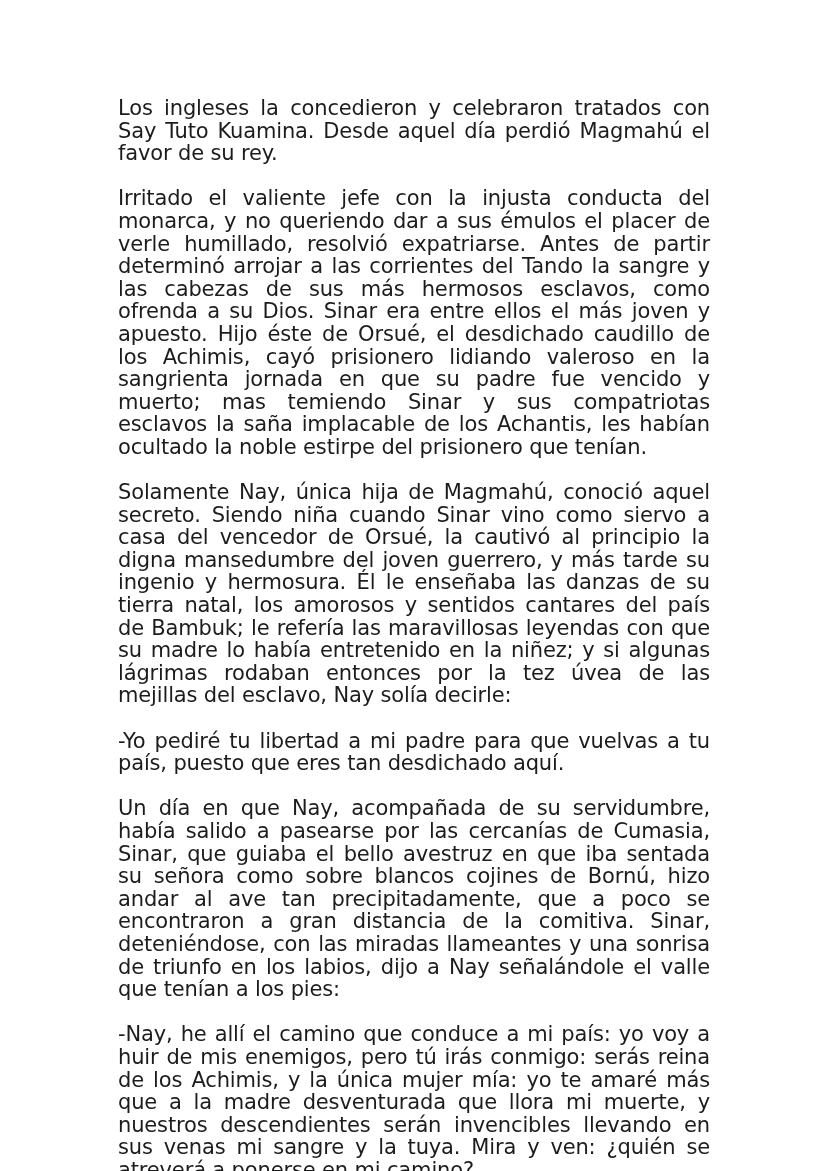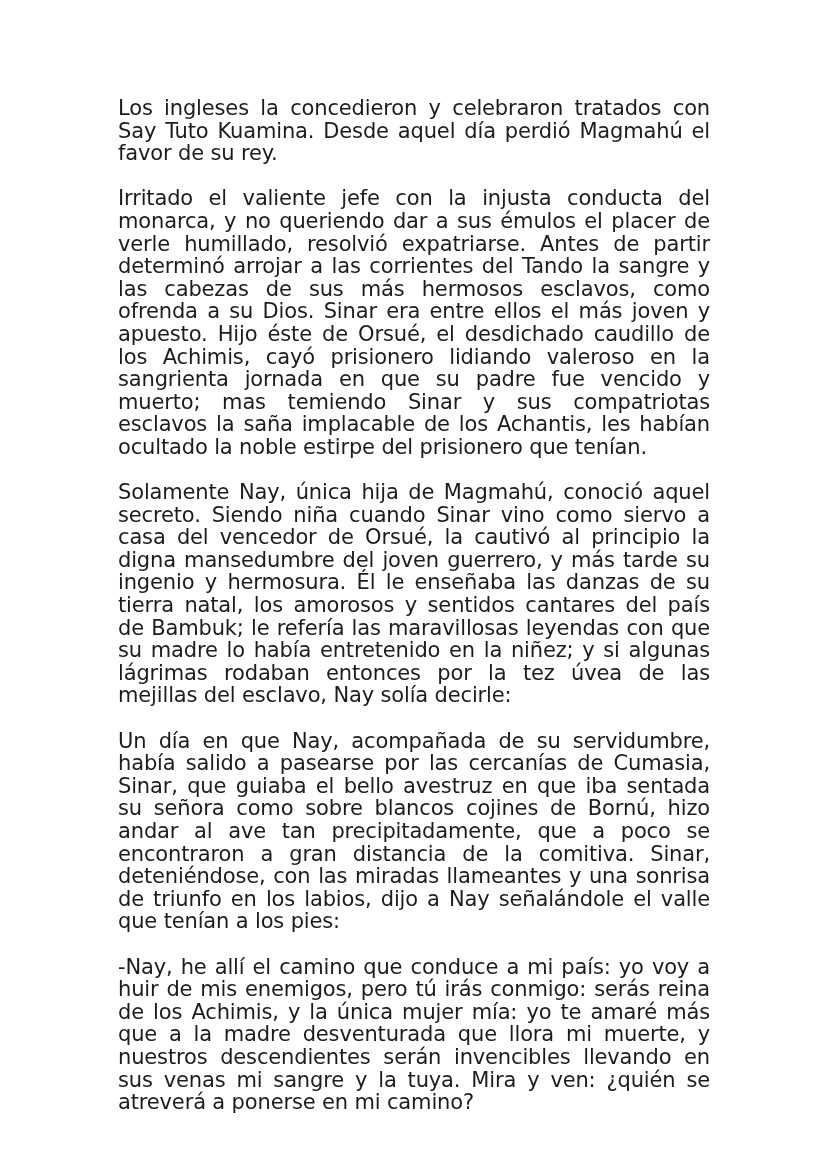--- a/index.html
+++ b/index.html
@@ -32,15 +32,16 @@
     hyphens: none;
   }
 </style>
 </head>
 <body>
 
 <div class="page">
   <p>Los ingleses la concedieron y celebraron tratados con Say Tuto Kuamina. Desde aquel día perdió Magmahú el favor de su rey.</p>
   <p>Irritado el valiente jefe con la injusta conducta del monarca, y no queriendo dar a sus émulos el placer de verle humillado, resolvió expatriarse. Antes de partir determinó arrojar a las corrientes del Tando la sangre y las cabezas de sus más hermosos esclavos, como ofrenda a su Dios. Sinar era entre ellos el más joven y apuesto. Hijo éste de Orsué, el desdichado caudillo de los Achimis, cayó prisionero lidiando valeroso en la sangrienta jornada en que su padre fue vencido y muerto; mas temiendo Sinar y sus compatriotas esclavos la saña implacable de los Achantis, les habían ocultado la noble estirpe del prisionero que tenían.</p>
   <p>Solamente Nay, única hija de Magmahú, conoció aquel secreto. Siendo niña cuando Sinar vino como siervo a casa del vencedor de Orsué, la cautivó al principio la digna mansedumbre del joven guerrero, y más tarde su ingenio y hermosura. Él le enseñaba las danzas de su tierra natal, los amorosos y sentidos cantares del país de Bambuk; le refería las maravillosas leyendas con que su madre lo había entretenido en la niñez; y si algunas lágrimas rodaban entonces por la tez úvea de las mejillas del esclavo, Nay solía decirle:</p>
+  <p>-Yo pediré tu libertad a mi padre para que vuelvas a tu país, puesto que eres tan desdichado aquí.</p>
   <p>Un día en que Nay, acompañada de su servidumbre, había salido a pasearse por las cercanías de Cumasia, Sinar, que guiaba el bello avestruz en que iba sentada su señora como sobre blancos cojines de Bornú, hizo andar al ave tan precipitadamente, que a poco se encontraron a gran distancia de la comitiva. Sinar, deteniéndose, con las miradas llameantes y una sonrisa de triunfo en los labios, dijo a Nay señalándole el valle que tenían a los pies:</p>
   <p>-Nay, he allí el camino que conduce a mi país: yo voy a huir de mis enemigos, pero tú irás conmigo: serás reina de los Achimis, y la única mujer mía: yo te amaré más que a la madre desventurada que llora mi muerte, y nuestros descendientes serán invencibles llevando en sus venas mi sangre y la tuya. Mira y ven: ¿quién se atreverá a ponerse en mi camino?</p>
 </div>
 
 </body></html>

